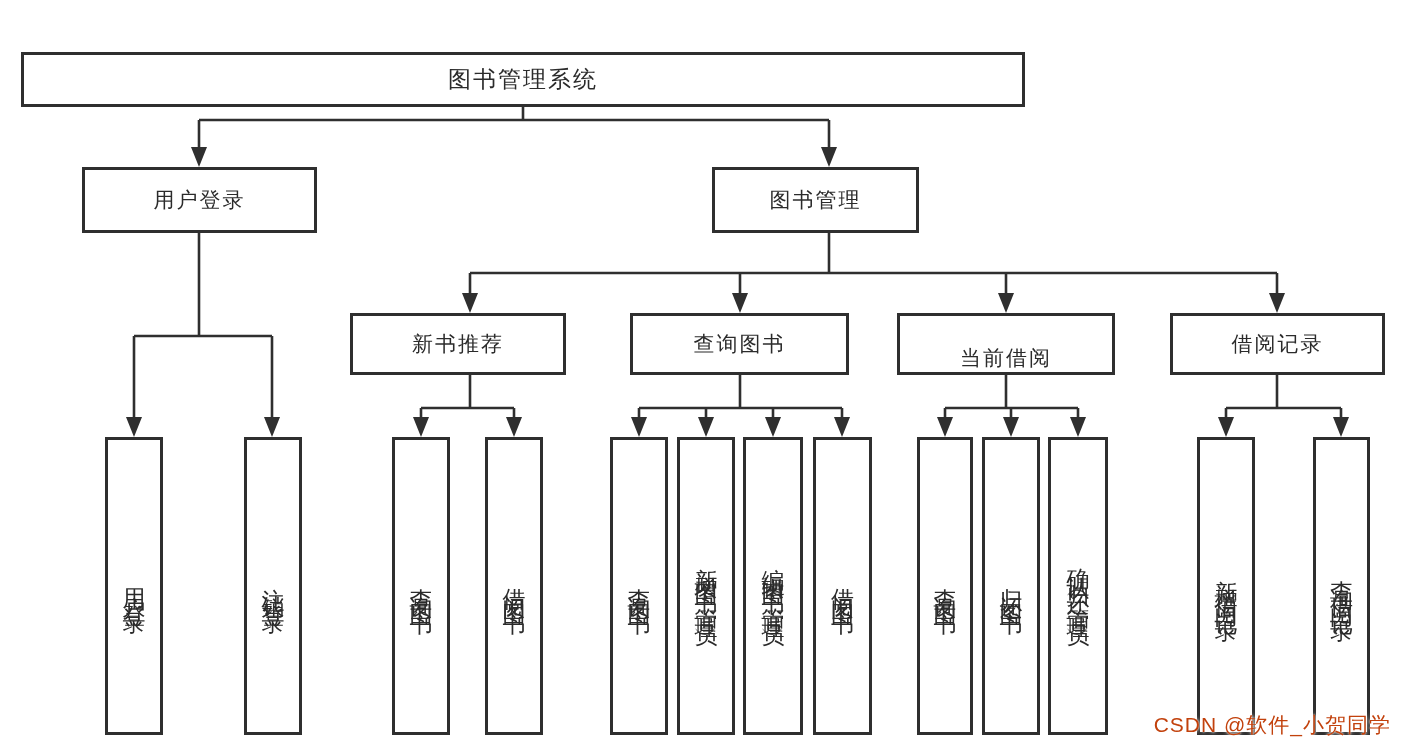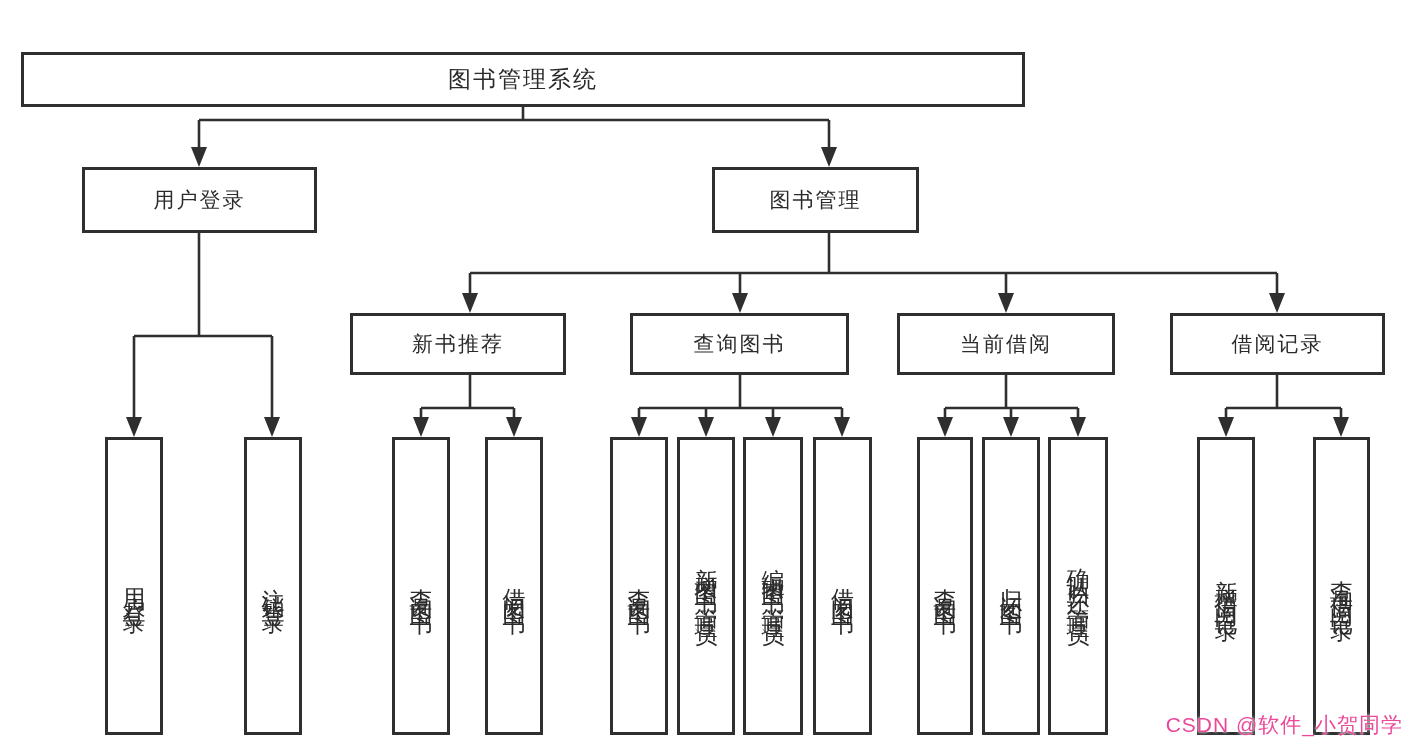--- a/index.html
+++ b/index.html
@@ -46,25 +46,25 @@
   .node.leaf .vtext {
     writing-mode: vertical-rl;
     text-orientation: mixed;
     font-size: 23px;
     letter-spacing: 8px;
     line-height: 1;
     white-space: nowrap;
   }
   .watermark {
     position: absolute;
-    right: 2px;
+    right: 14px;
     bottom: 8px;
     z-index: 3;
     font-size: 21px;
-    color: #ec4899;
+    color: #c2410c;
     letter-spacing: 1px;
     text-shadow: 0 0 2px #ffffff, 0 0 4px #ffffff;
     white-space: nowrap;
   }
 </style>
 </head>
 <body>
 
 <div id="canvas">
 
@@ -151,21 +151,21 @@
   <div class="node h" style="left:712px; top:167px; width:207px; height:66px;">
     <span>图书管理</span>
   </div>
 
   <div class="node h" style="left:350px; top:313px; width:216px; height:62px;">
     <span>新书推荐</span>
   </div>
   <div class="node h" style="left:630px; top:313px; width:219px; height:62px;">
     <span>查询图书</span>
   </div>
-  <div class="node h" style="left:897px; top:313px; width:218px; height:62px;">
+  <div class="node h" style="left:897px; top:313px; width:218px; height:62px;align-items:flex-end;">
     <span>当前借阅</span>
   </div>
   <div class="node h" style="left:1170px; top:313px; width:215px; height:62px;">
     <span>借阅记录</span>
   </div>
 
   <div class="node leaf" style="left:105px; top:437px; width:58px; height:298px;">
     <span class="vtext">用户登录</span>
   </div>
   <div class="node leaf" style="left:244px; top:437px; width:58px; height:298px;">

